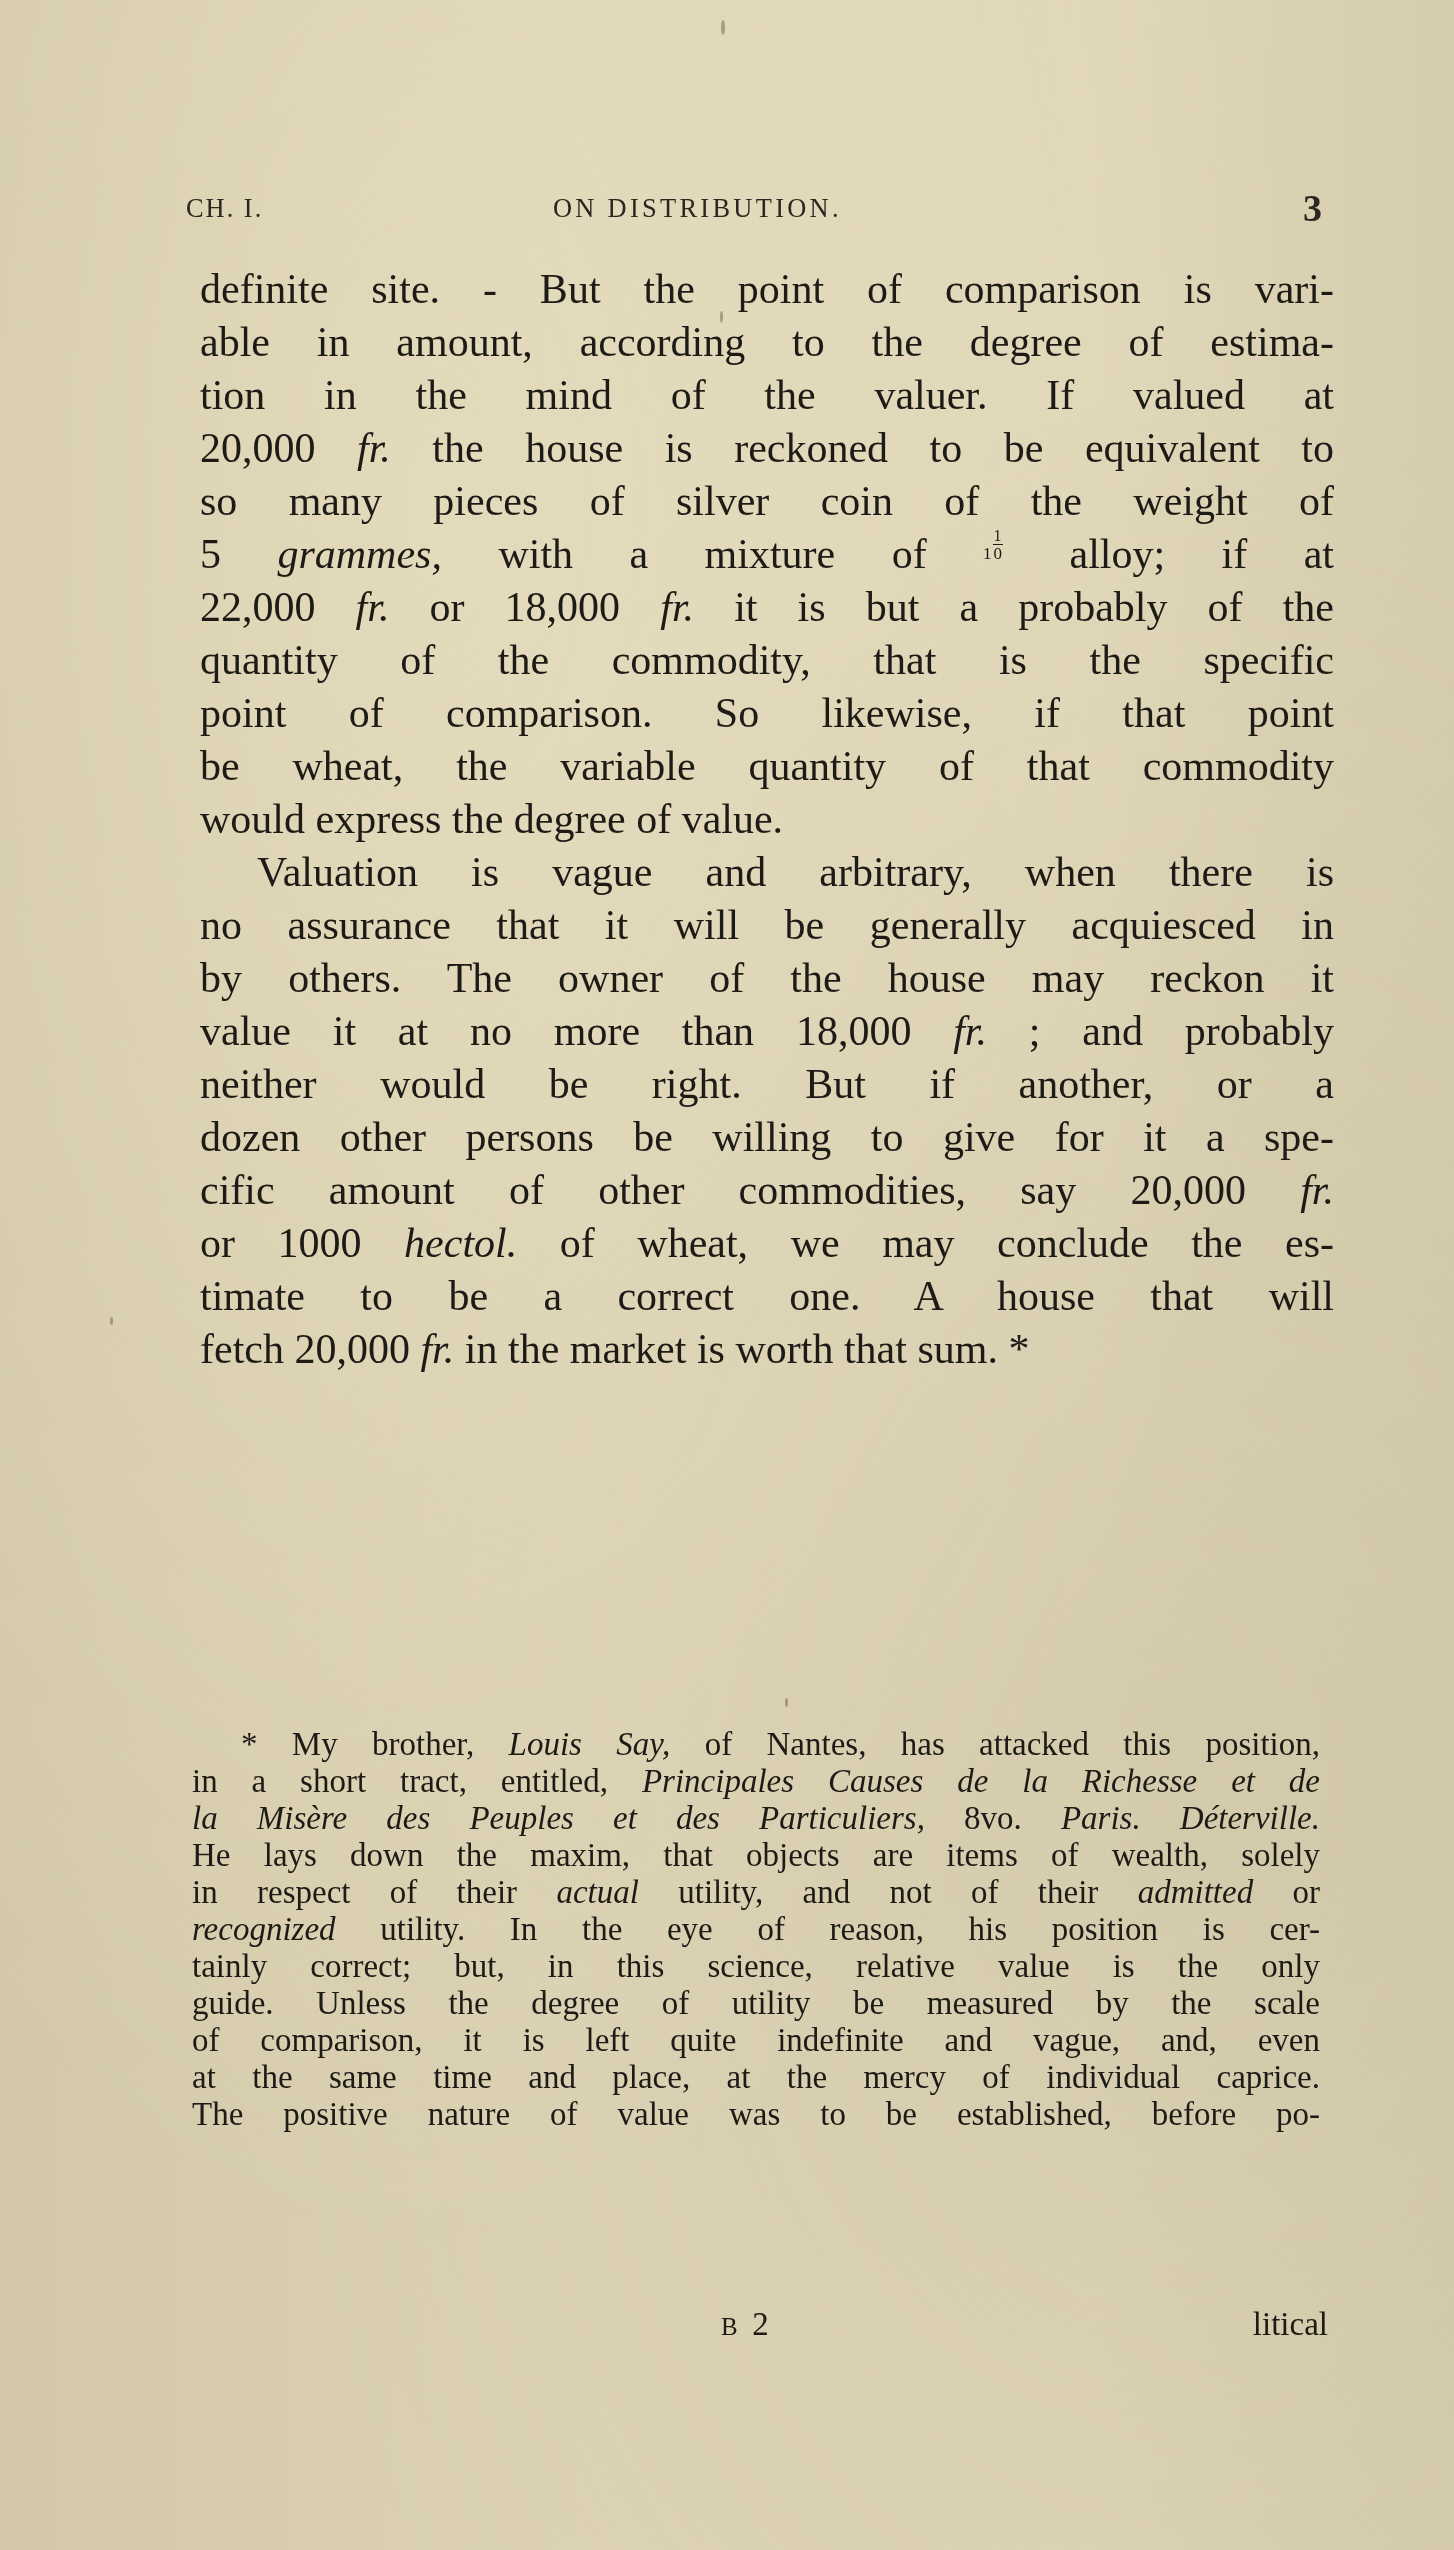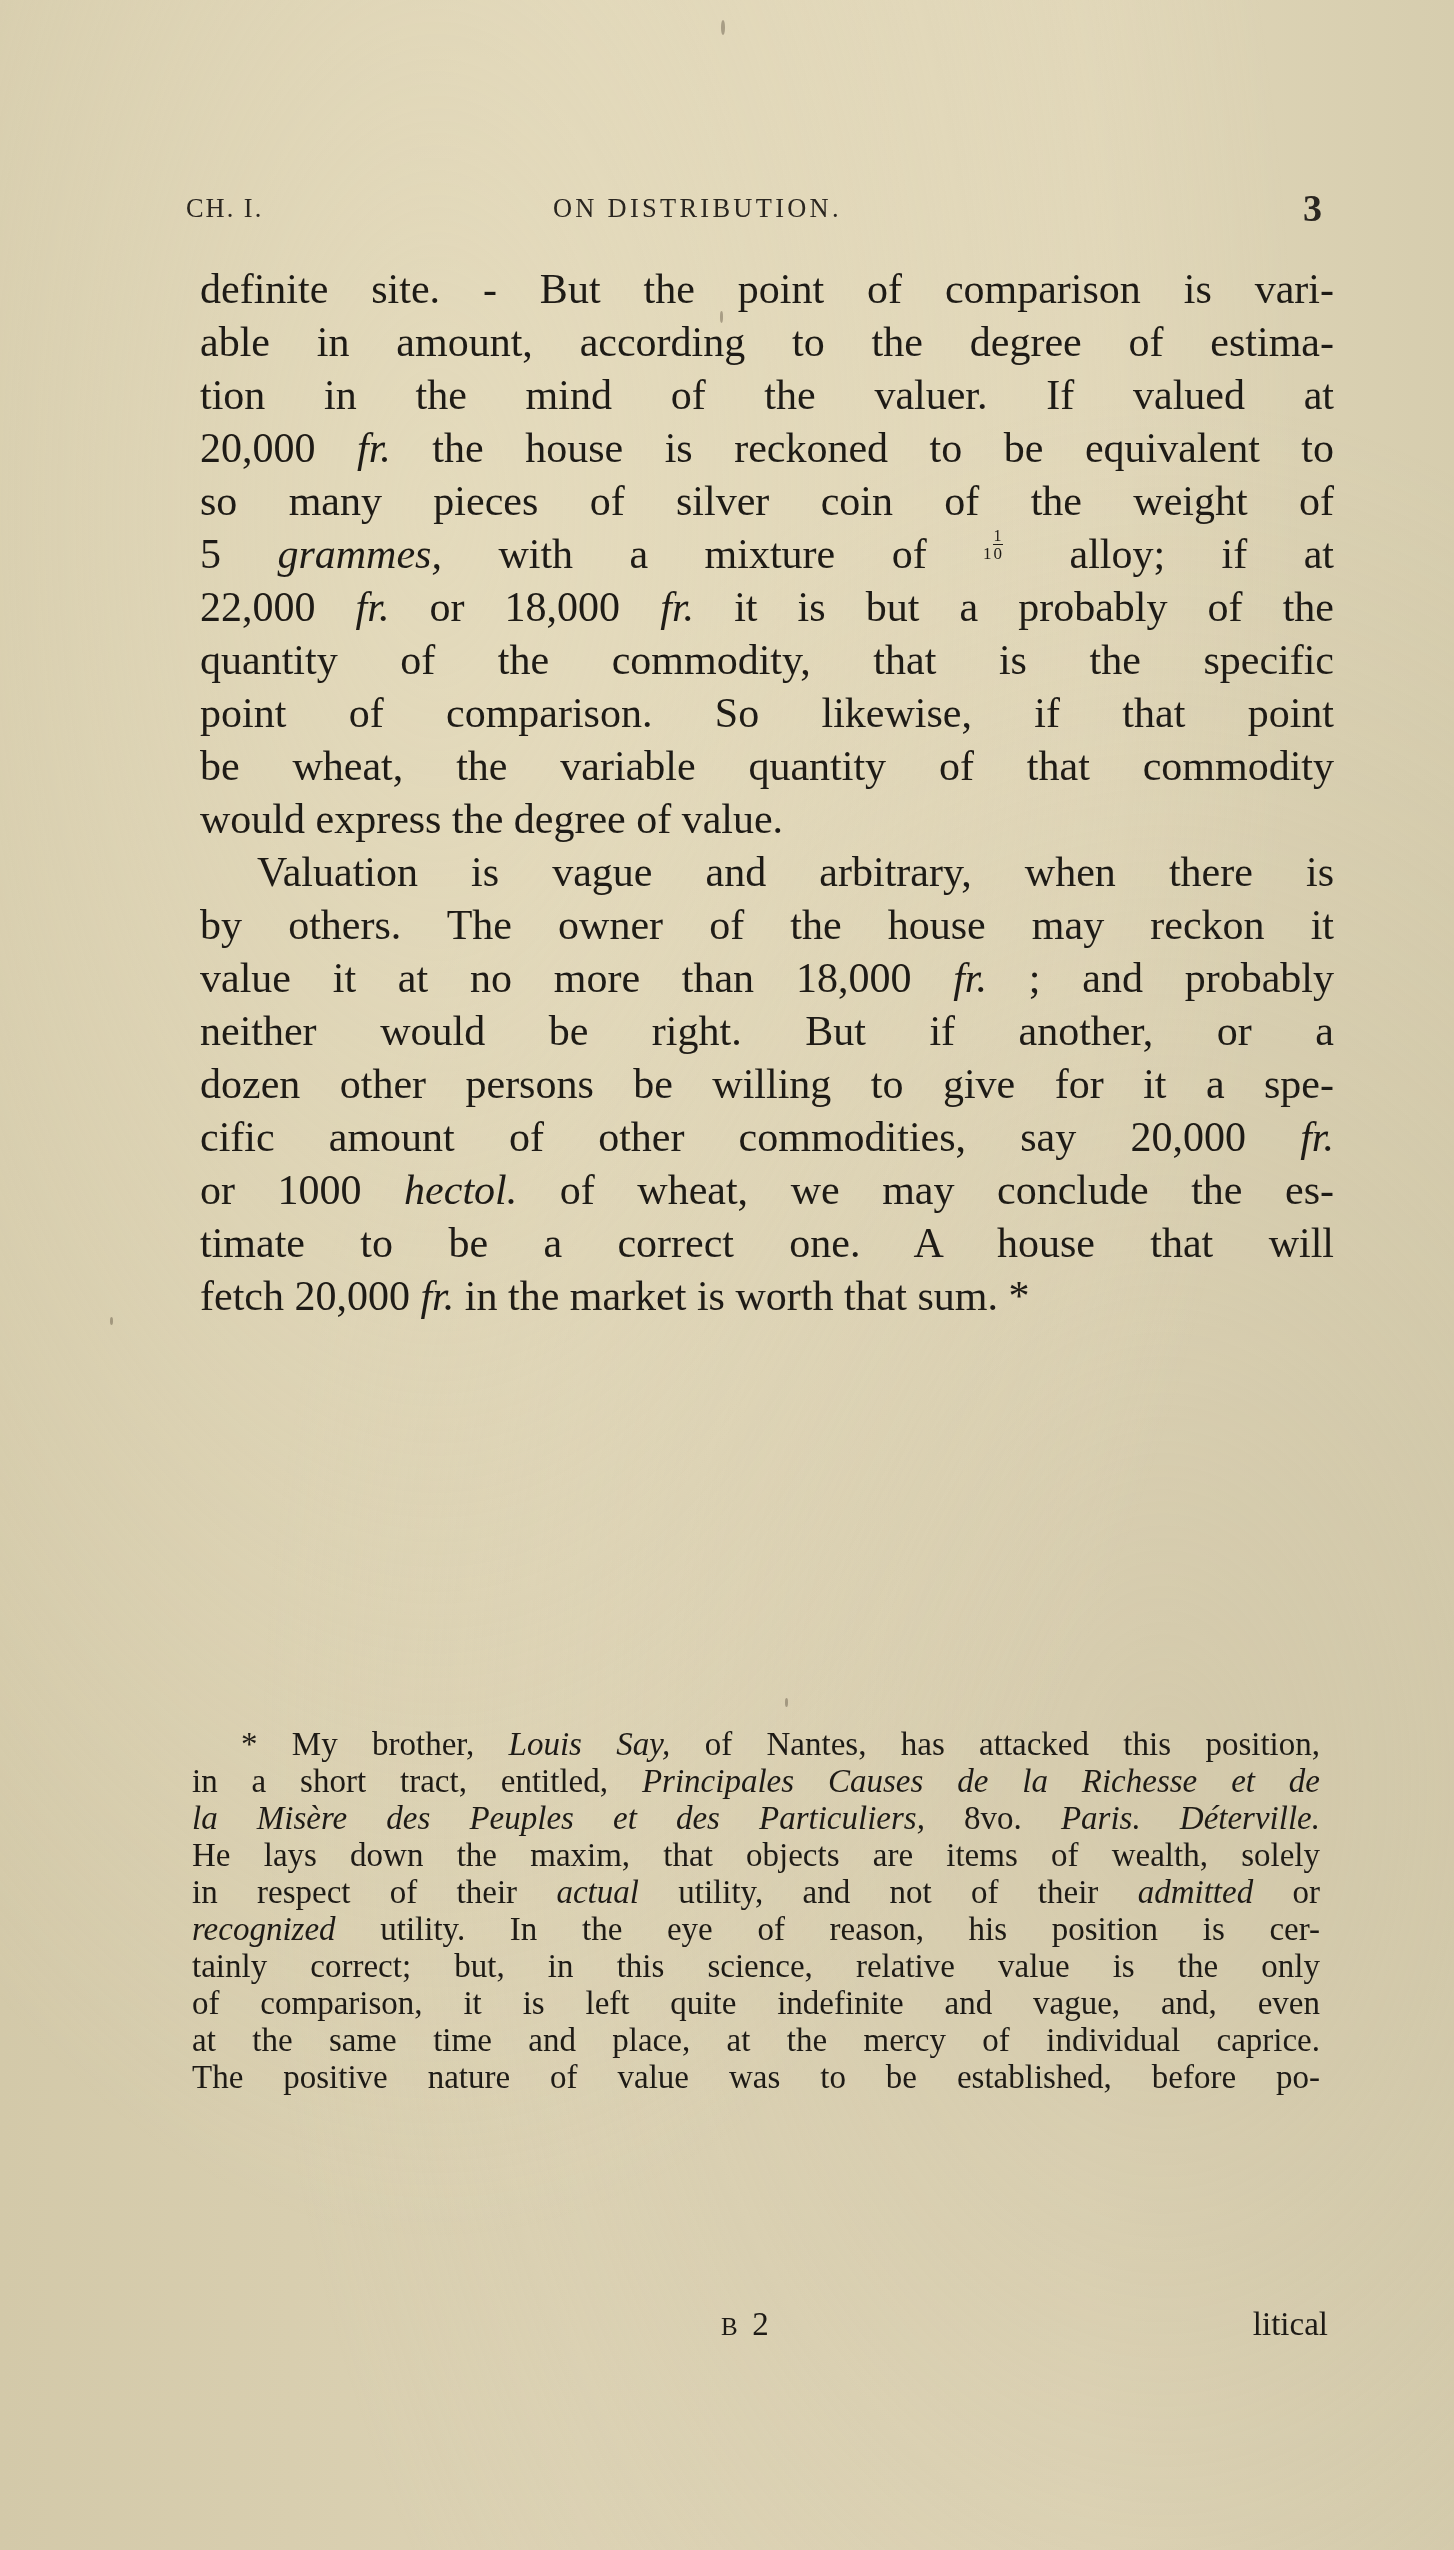--- a/index.html
+++ b/index.html
@@ -155,38 +155,40 @@
       <span class="line">tion in the mind of the valuer. If valued at</span>
       <span class="line"><span>20,000 </span><span class="it">fr.</span><span> the house is reckoned to be equivalent to</span></span>
       <span class="line">so many pieces of silver coin of the weight of</span>
       <span class="line"><span>5 </span><span class="it">grammes,</span><span> with a mixture of </span><span class="frac"><span class="num">1</span><span class="den">10</span></span><span> alloy; if at</span></span>
       <span class="line"><span>22,000 </span><span class="it">fr.</span><span> or 18,000 </span><span class="it">fr.</span><span> it is but a probably of the</span></span>
       <span class="line">quantity of the commodity, that is the specific</span>
       <span class="line">point of comparison. So likewise, if that point</span>
       <span class="line">be wheat, the variable quantity of that commodity</span>
       <span class="line last">would express the degree of value.</span>
       <span class="line indent">Valuation is vague and arbitrary, when there is</span>
+      <span class="line">no assurance that it will be generally acquiesced in</span>
       <span class="line">by others. The owner of the house may reckon it</span>
       <span class="line"><span>value it at no more than 18,000 </span><span class="it">fr.</span><span> ; and probably</span></span>
       <span class="line">neither would be right. But if another, or a</span>
       <span class="line">dozen other persons be willing to give for it a spe-</span>
       <span class="line"><span>cific amount of other commodities, say 20,000 </span><span class="it">fr.</span></span>
       <span class="line"><span>or 1000 </span><span class="it">hectol.</span><span> of wheat, we may conclude the es-</span></span>
       <span class="line">timate to be a correct one. A house that will</span>
       <span class="line last"><span>fetch 20,000 </span><span class="it">fr.</span><span> in the market is worth that sum. *</span></span>
     </div>
 
   <div class="footnote" id="footnote">
       <span class="fn-line indent"><span>* My brother, </span><span class="it">Louis Say,</span><span> of Nantes, has attacked this position,</span></span>
       <span class="fn-line"><span>in a short tract, entitled, </span><span class="it">Principales Causes de la Richesse et de</span></span>
       <span class="fn-line"><span class="it">la Misère des Peuples et des Particuliers,</span><span> 8vo. </span><span class="it">Paris. Déterville.</span></span>
       <span class="fn-line">He lays down the maxim, that objects are items of wealth, solely</span>
       <span class="fn-line"><span>in respect of their </span><span class="it">actual</span><span> utility, and not of their </span><span class="it">admitted</span><span> or</span></span>
       <span class="fn-line"><span class="it">recognized</span><span> utility. In the eye of reason, his position is cer-</span></span>
       <span class="fn-line">tainly correct; but, in this science, relative value is the only</span>
+      <span class="fn-line">guide. Unless the degree of utility be measured by the scale</span>
       <span class="fn-line">of comparison, it is left quite indefinite and vague, and, even</span>
       <span class="fn-line">at the same time and place, at the mercy of individual caprice.</span>
       <span class="fn-line">The positive nature of value was to be established, before po-</span>
     </div>
 
   <div class="signature">
     <span class="sig-letter">B</span><span>2</span>
   </div>
 
   <div class="catchword">litical</div>

